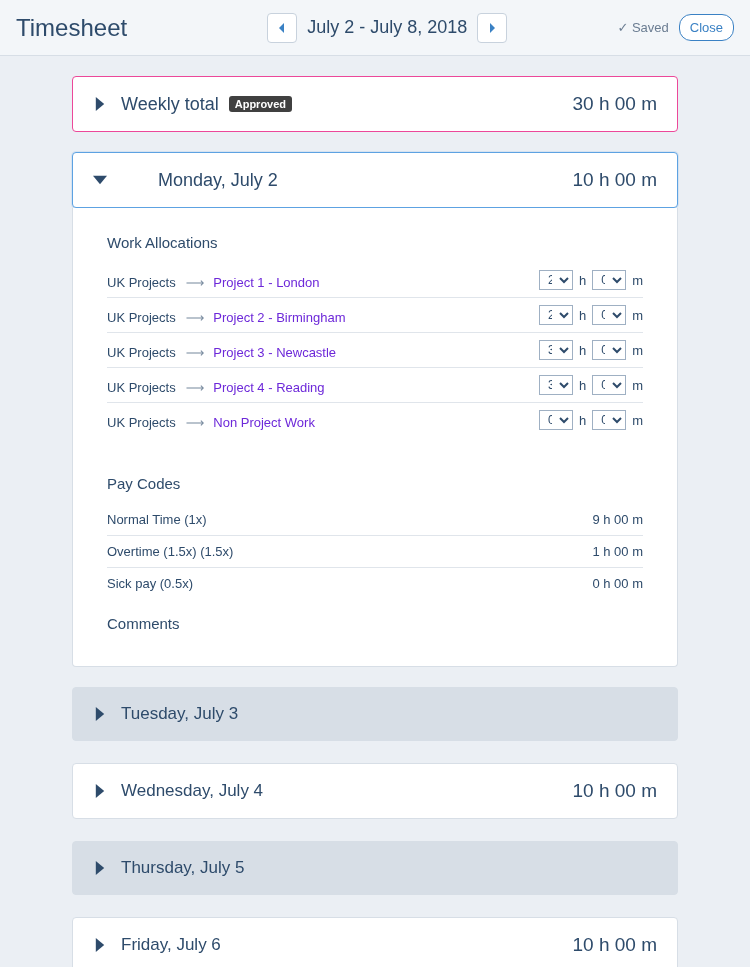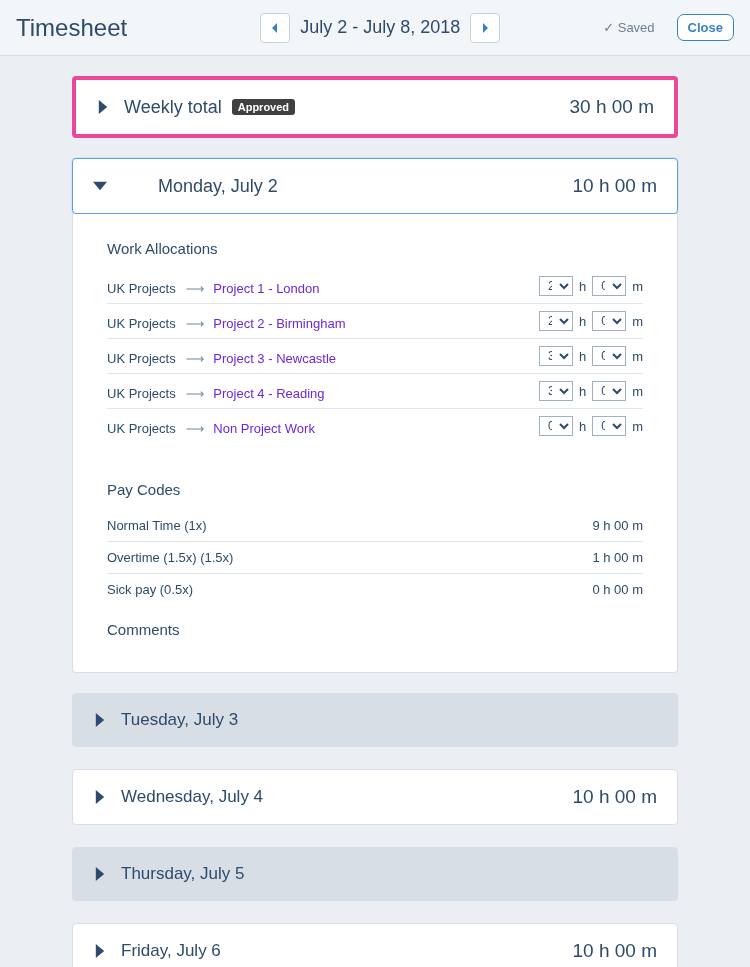--- a/index.html
+++ b/index.html
@@ -10,21 +10,20 @@
     font-size: 14px;
     width: 750px;
   }
   .topbar {
     height: 56px;
     background: #f3f6f9;
     border-bottom: 1px solid #d7dee6;
     display: flex;
     align-items: center;
     padding: 0 16px;
-    gap: 12px;
   }
   .title {
     font-size: 24px;
     font-weight: 400;
     color: #2e4b6b;
     flex: 0 0 auto;
     margin-right: 30px;
   }
   .date-nav {
     display: flex;
@@ -49,35 +48,34 @@
   }
   .saved {
     color: #6b7d92;
     font-size: 13px;
     margin-left: auto;
   }
   .close-btn {
     border: 1px solid #3a81c4;
     color: #3a81c4;
     background: #fff;
-    border-radius: 7px;
+    border-radius: 12px;
     padding: 5px 10px;
     font-size: 13px;
     cursor: pointer;
     margin-left: 10px;
-    font-weight: bold;
   }
   .content {
     background: #ebeff4;
     padding: 20px 72px 30px;
     min-height: 911px;
   }
   .card {
     background: #fff;
-    border: 4px solid #ec4899;
+    border: 1px solid #ec4899;
     border-radius: 4px;
     padding: 16px 20px;
     display: flex;
     align-items: center;
     margin-bottom: 20px;
   }
   .card.selected {
     border: 1px solid #5da2e2;
     box-shadow: 0 0 0 1px rgba(93,162,226,0.15);
     margin-bottom: 0;

